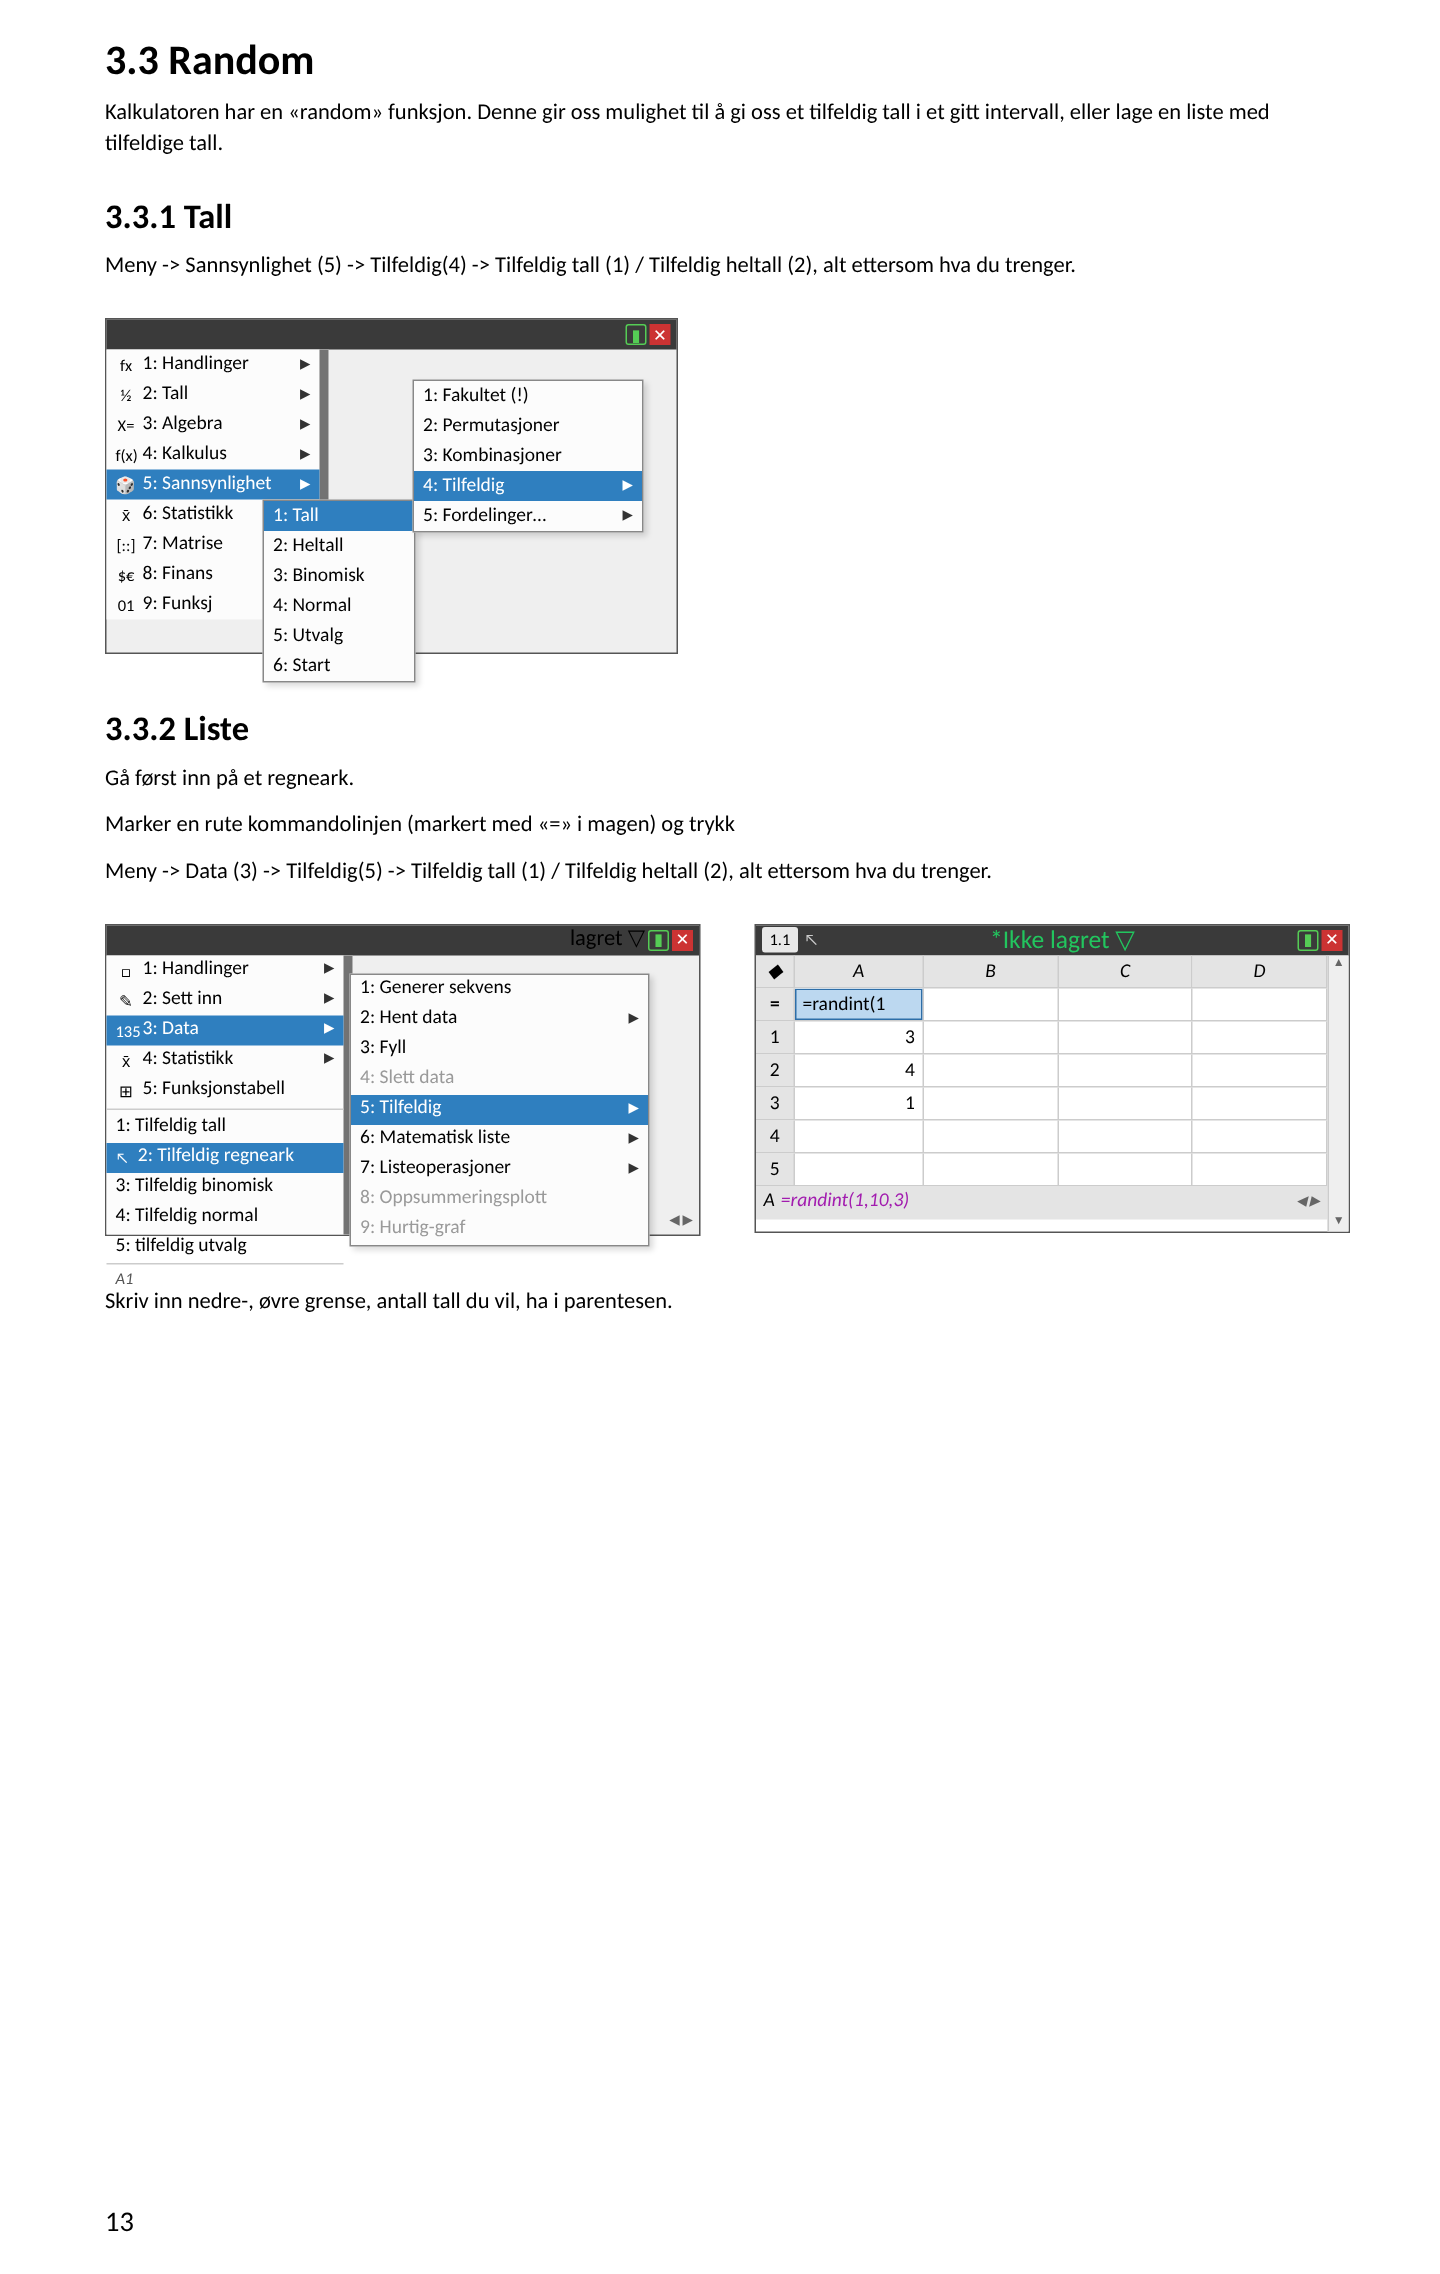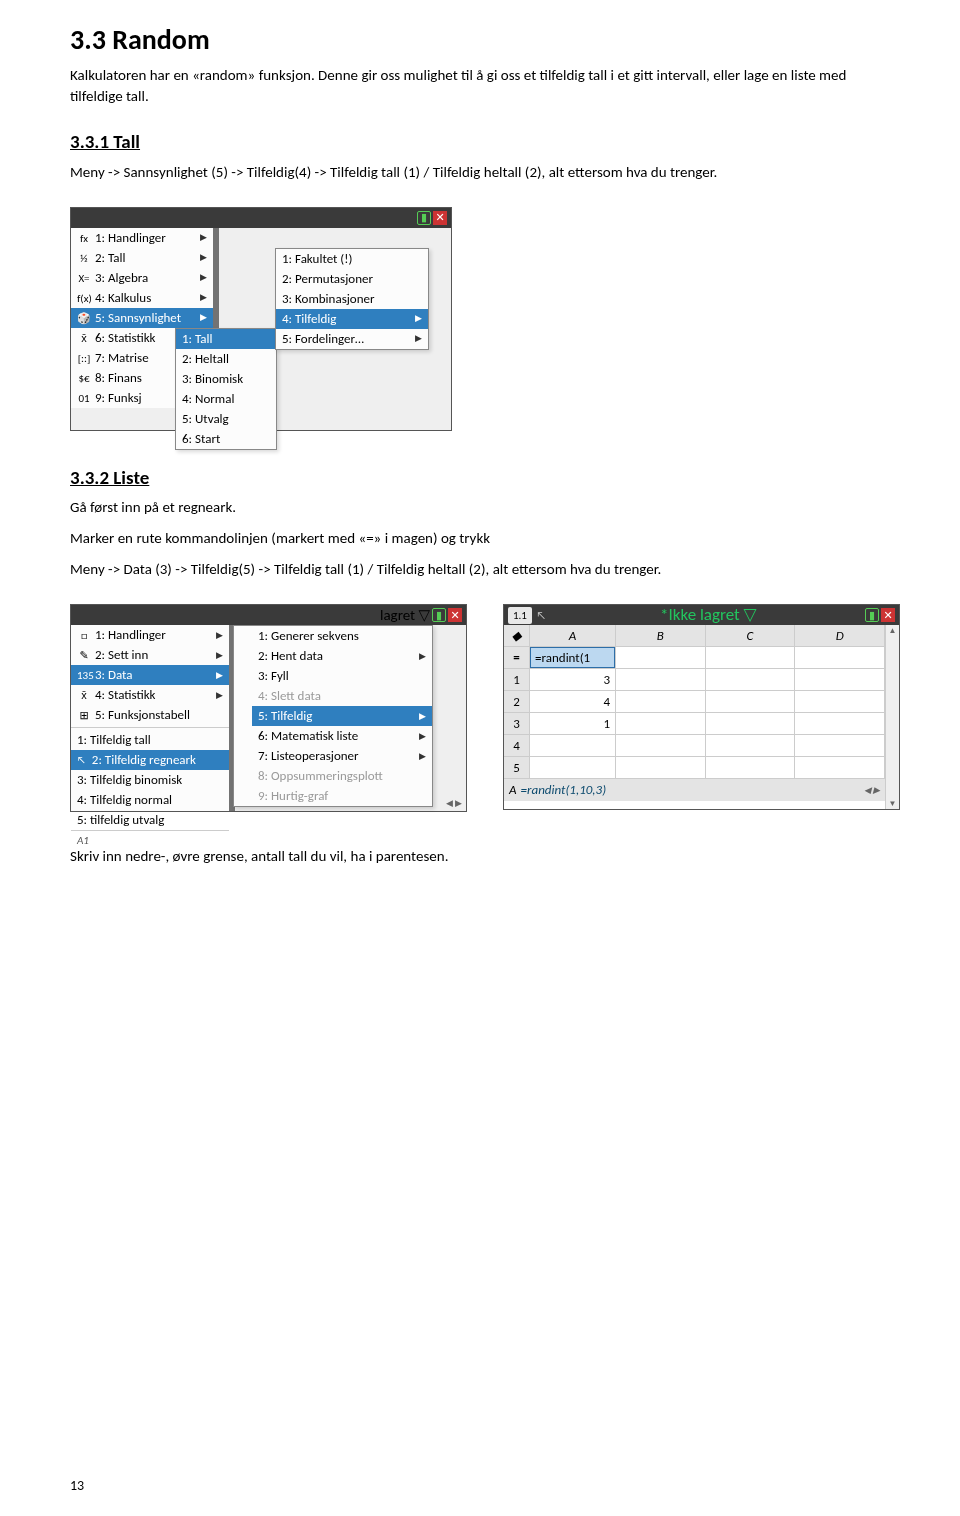--- a/index.html
+++ b/index.html
@@ -6,21 +6,21 @@
   body {
     font-family: Calibri, Arial, sans-serif;
     background: #fff;
     color: #000;
     width: 960px;
     padding: 20px 60px 20px 70px;
     font-size: 15px;
     line-height: 1.4;
   }
   h2 { font-size: 28px; margin-bottom: 6px; font-weight: 700; }
-  h3 { font-size: 19px; margin-bottom: 6px; font-weight: 700; text-decoration: underline; }
+  h3 { font-size: 23px; margin-bottom: 6px; font-weight: 700; }
   p { margin-bottom: 10px; }
   .sect { margin-bottom: 22px; }
   
   .shot { border: 1px solid #555; background: #efefef; position: relative; margin: 24px 0 34px 0; }
   .titlebar { height: 20px; background: #3a3a3a; display: flex; align-items: center; justify-content: flex-end; padding: 0 4px; gap: 2px; }
   .tb-icon { width: 14px; height: 14px; display: flex; align-items: center; justify-content: center; font-size: 11px; }
   .tb-batt { border:1px solid #5c5; color:#5c5; border-radius:2px; }
   .shot-body { display: flex; position: relative; }
   .menucol { background: #fcfcfc; border-right: 6px solid #737373; }
   .menuitem { display: flex; align-items: center; gap: 4px; padding: 2px 6px; font-size: 13px; height: 20px; white-space: nowrap; position: relative; }
@@ -34,26 +34,26 @@
   .gridshot { width: 398px; height: 206px; display: flex; flex-direction: column; border:1px solid #555; font-size:13px; }
   .gridshot .titlebar { justify-content: space-between; }
   .gridshot .tbl { color: #22c55e; font-size: 17px; padding-left: 6px; }
   .gridrow { display: flex; height: 22px; border-bottom: 1px solid #ccc; }
   .gridhdr .gcell { background:#e4e4e4; font-style: italic; text-align:center; }
   .gcell { border-right:1px solid #ccc; padding:2px 5px; }
   .rowhdr { width: 26px; background:#e4e4e4; text-align:center; }
   .colA { width: 86px; }
   .colRest { flex:1; }
   .rowsel { background:#bcd8f0; box-shadow: inset 0 0 0 1px #2d6ea8; }
-  .grish { color:#0c4a6e; }
+  .grish { color:#a21caf; }
   .formula { background:#e4e4e4; display:flex; align-items:center; height:22px; padding:0 5px; gap:4px; font-style:italic; }
   .scroll { width:14px; background:#efefef; border-left:1px solid #ccc; display:flex; flex-direction:column; justify-content:space-between; align-items:center; font-size:8px; color:#666; }
   .rowpair { display:flex; flex:1; }
   .twobox { display:flex; gap:36px; align-items:flex-start; margin: 24px 0 34px 0; }
-  .pagenum { position:absolute; left:70px; bottom:20px; font-size:14px; }
+  .pagenum { position:absolute; left:70px; bottom:20px; font-size:19px; }
   .shot2body { display:flex; position:relative; height:186px; }
 </style>
 </head>
 <body>
 
 <div class="sect">
   <h2>3.3   Random</h2>
   <p>Kalkulatoren har en «random» funksjon. Denne gir oss mulighet til å gi oss et tilfeldig tall i et gitt intervall, eller lage en liste med tilfeldige tall.</p>
 </div>
 
@@ -210,21 +210,21 @@
             <span>3: Tilfeldig binomisk</span>
           </div>
         <div class="menuitem">
             <span>4: Tilfeldig normal</span>
           </div>
         <div class="menuitem">
             <span>5: tilfeldig utvalg</span>
           </div>
         <div style="font-style:italic;font-size:11px;padding:2px 6px;color:#555;border-top:1px solid #ccc;">A1</div>
       </div>
-      <div class="submenu" style="left:162px;top:0;width:200px;padding-left:18px;">
+      <div class="submenu" style="left:162px;top:12px;width:200px;">
         <div class="menuitem">
             <span>1: Generer sekvens</span>
           </div>
         <div class="menuitem">
             <span>2: Hent data</span>
             <span class="arrow">▶</span>
           </div>
         <div class="menuitem">
             <span>3: Fyll</span>
           </div>

